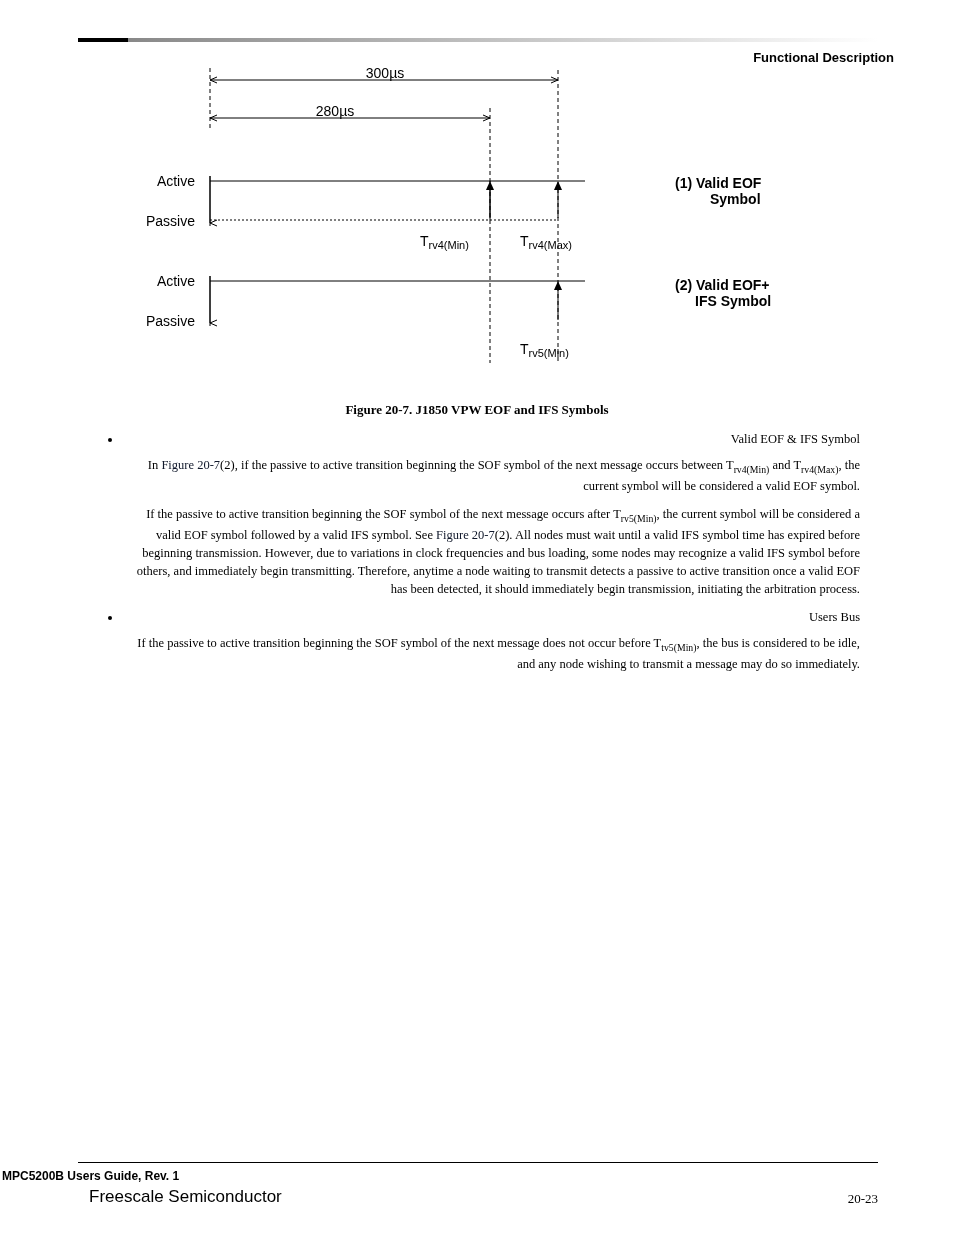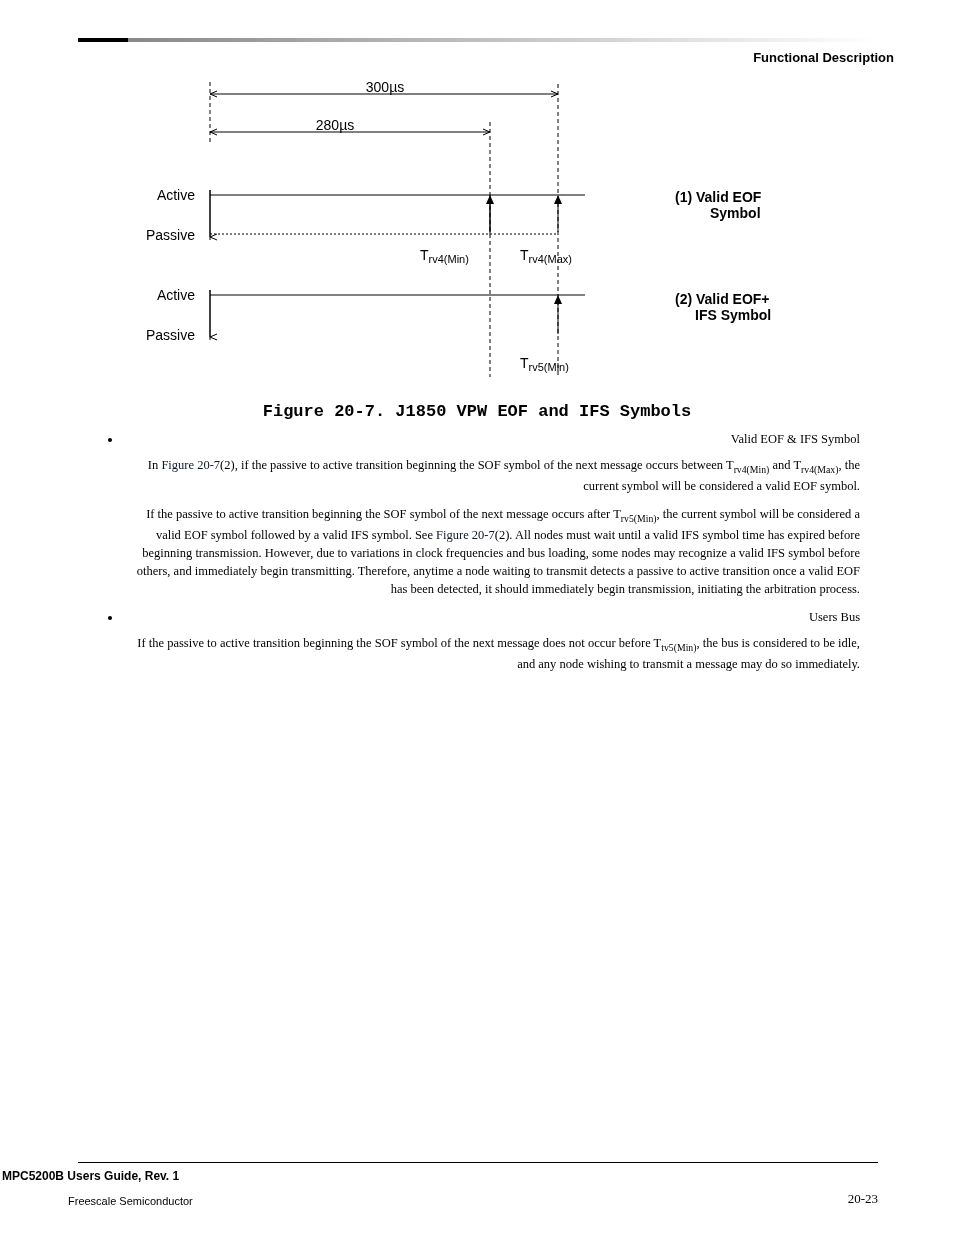--- a/index.html
+++ b/index.html
@@ -34,34 +34,34 @@
   .header-title {
     position: absolute;
     top: 50px;
     right: 60px;
     font-family: Arial, Helvetica, sans-serif;
     font-weight: bold;
     font-size: 13px;
   }
   .figure-area {
     position: absolute;
-    top: 82px;
+    top: 68px;
     left: 120px;
     width: 720px;
     height: 310px;
   }
   .figure-caption {
     position: absolute;
     top: 402px;
     left: 0;
     width: 954px;
     text-align: center;
-    font-family: Liberation Mono, monospace;
-    font-weight: bold;
-    font-size: 17px;
+    font-family: Liberation Serif, serif;
+    font-weight: bold;
+    font-size: 13px;
   }
   .body-text {
     position: absolute;
     top: 430px;
     left: 100px;
     width: 760px;
     font-size: 12.5px;
     line-height: 1.45;
     text-align: right;
   }
@@ -96,23 +96,23 @@
     left: 2px;
     width: 954px;
     text-align: left;
     font-family: Arial, Helvetica, sans-serif;
     font-weight: bold;
     font-size: 12px;
   }
   .footer-left {
     position: absolute;
     bottom: 28px;
-    left: 68px;
-    font-family: Arial, Helvetica, sans-serif;
-    font-size: 11px;
+    left: 89px;
+    font-family: Arial, Helvetica, sans-serif;
+    font-size: 17px;
   }
   .footer-right {
     position: absolute;
     bottom: 28px;
     right: 76px;
     font-family: Liberation Serif, serif;
     font-size: 13px;
   }
   
   .svg-label {

